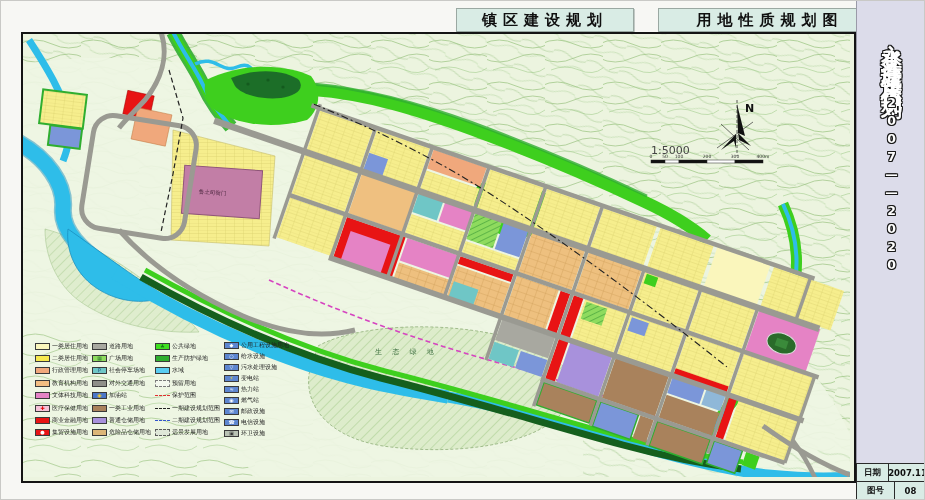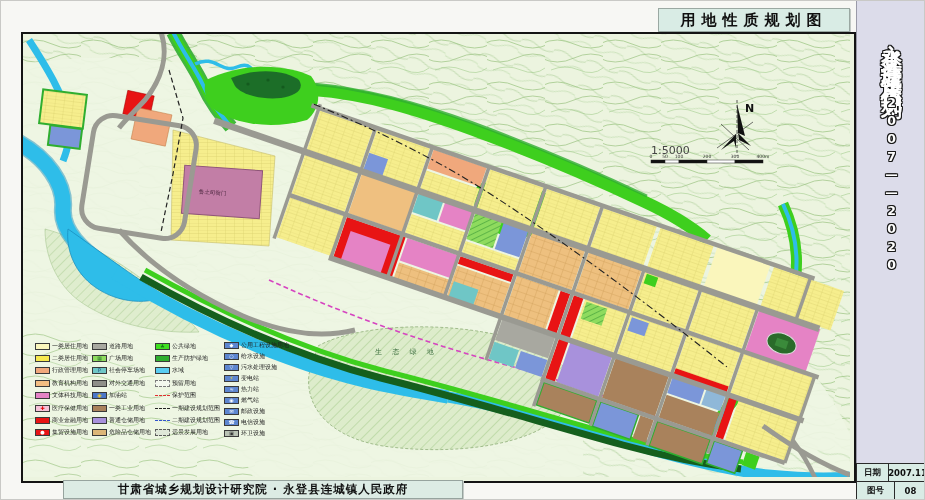--- a/index.html
+++ b/index.html
@@ -4,21 +4,21 @@
 <style>
   html,body{margin:0;padding:0;background:#e8e8e6;}
   .sheet{position:relative;width:925px;height:500px;background:#f7f7f4;
          font-family:"DejaVu Sans",sans-serif;overflow:hidden;border:1px solid #c9c9c6;box-sizing:border-box;}
 
   
   .title-box{position:absolute;top:7px;height:22px;background:#d9ece5;border:1px solid #9aa8a2;
              box-shadow:1px 1px 0 #c2c9c5;display:flex;align-items:center;justify-content:center;
              font-weight:bold;font-size:15px;letter-spacing:6px;color:#101010;}
   .title-box.left{left:455px;width:176px;}
-  .title-box.right{left:657px;width:190px;}
+  .title-box.right{left:657px;width:190px;padding-left:16px;}
 
   
   .map-frame{position:absolute;left:20px;top:31px;width:831px;height:447px;border:2px solid #141414;
              background:#ecf4df;box-sizing:content-box;}
   .map-frame svg{position:absolute;left:0;top:0;}
 
   
   .legend{position:absolute;left:12px;top:306px;width:276px;height:132px;}
   .lg-title{text-align:center;font-size:10px;font-weight:bold;letter-spacing:12px;color:#1a1a1a;margin-bottom:3px;}
   .lg-cols{display:flex;gap:4px;}
@@ -51,20 +51,23 @@
   
   .footer{position:absolute;left:62px;top:479px;width:400px;height:19px;background:#dcebe4;
           border:1px solid #96a39e;box-shadow:1px 1px 0 #c4cbc7;display:flex;align-items:center;justify-content:center;
           font-size:11.5px;font-weight:bold;letter-spacing:1px;color:#101010;box-sizing:border-box;}
 </style>
 </head>
 <body>
 
 <div class="sheet">
 
+  <div class="title-box left">
+    <span>镇区建设规划</span>
+  </div>
   <div class="title-box right">
     <span>用地性质规划图</span>
   </div>
 
   <div class="map-frame">
     <svg width="827" height="443" viewBox="0 0 827 443">
       <defs>
         <pattern id="topo" width="58" height="42" patternUnits="userSpaceOnUse">
           <path d="M-4,10 Q12,2 29,10 T62,10" fill="none" stroke="#a9cd92" stroke-width="0.9"></path>
           <path d="M-4,24 Q12,32 29,24 T62,24" fill="none" stroke="#a3c88c" stroke-width="0.8"></path>
@@ -475,17 +478,14 @@
         <div class="sb-td l">日期</div>
         <div class="sb-td v">2007.11</div>
       </div>
       <div class="sb-tr">
         <div class="sb-td l">图号</div>
         <div class="sb-td v">08</div>
       </div>
     </div>
   </div>
 
-  <div class="footer">
-    <span>甘肃省城乡规划设计研究院 · 永登县连城镇人民政府</span>
-  </div>
 
 </div>
 
 </body></html>

